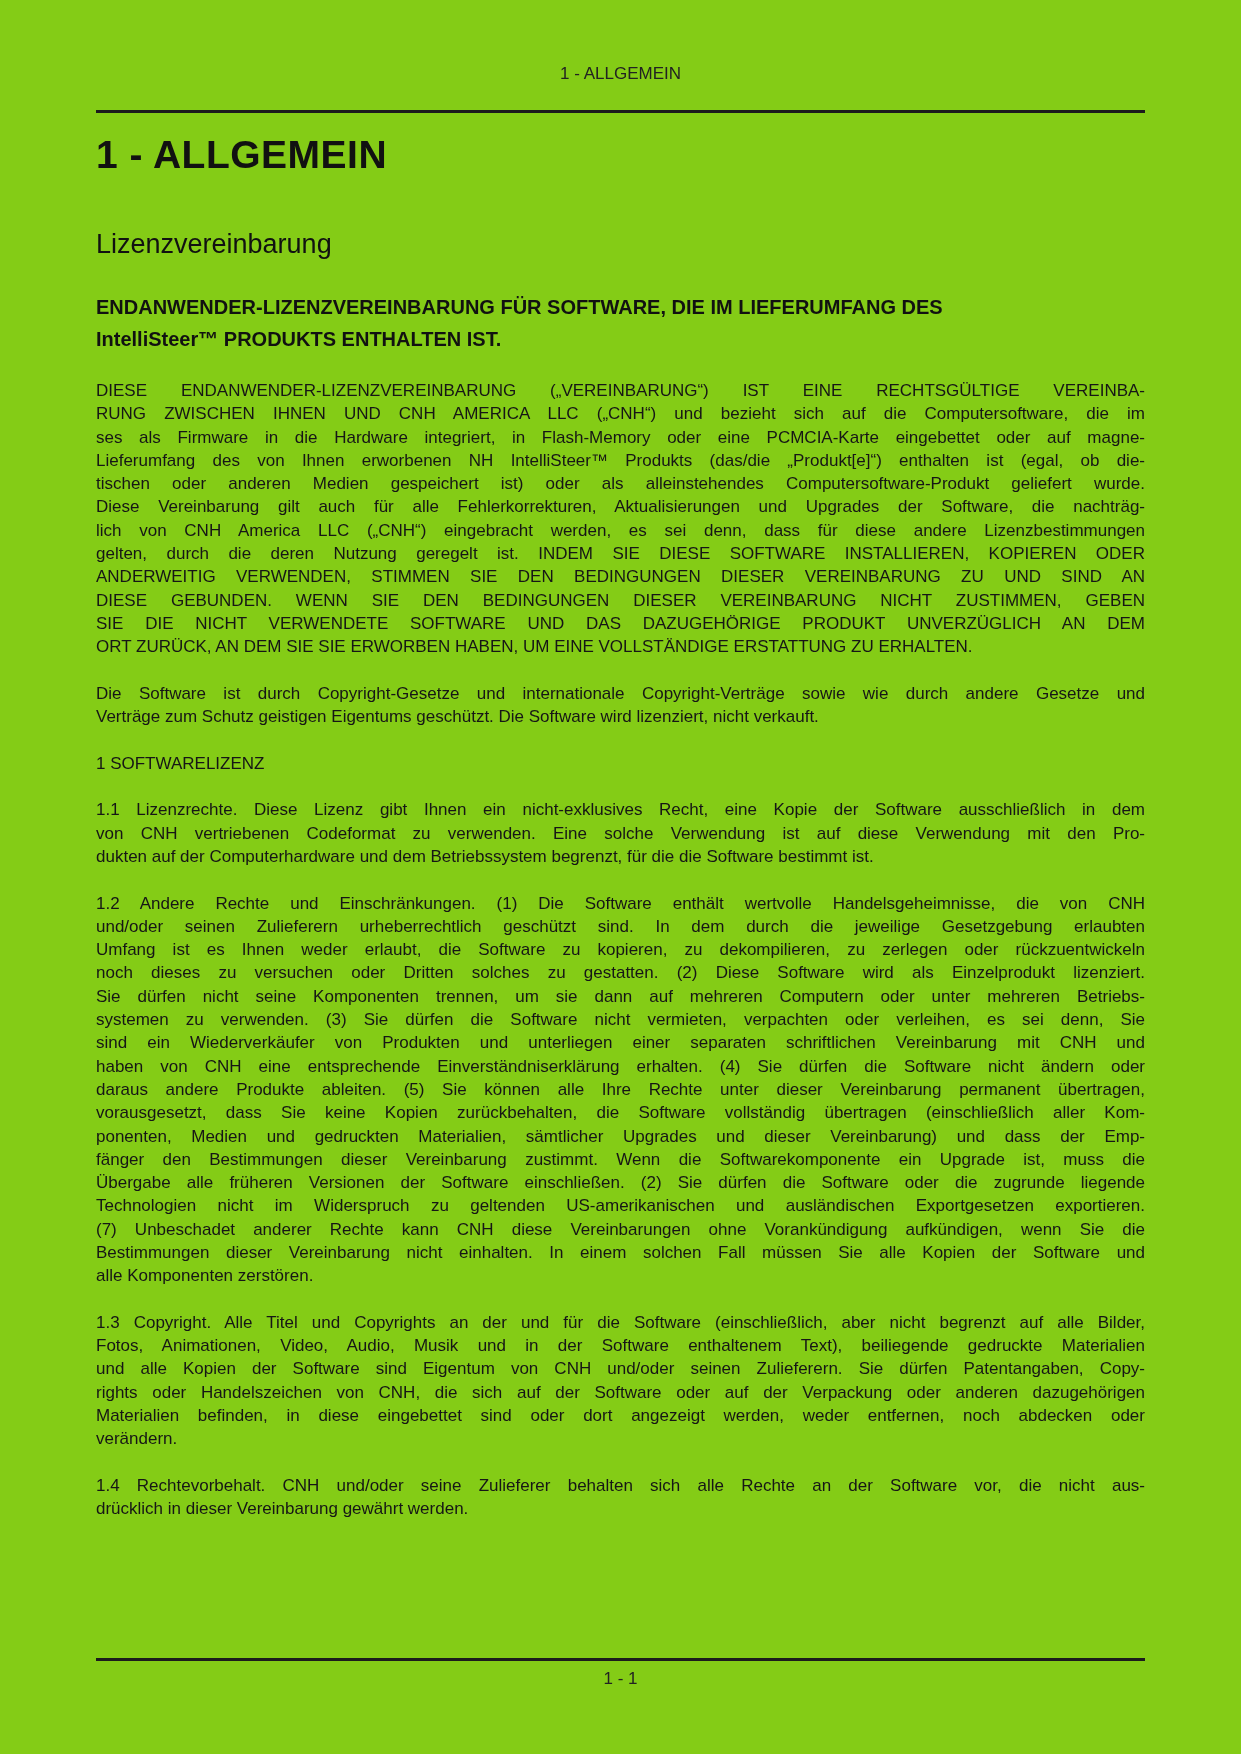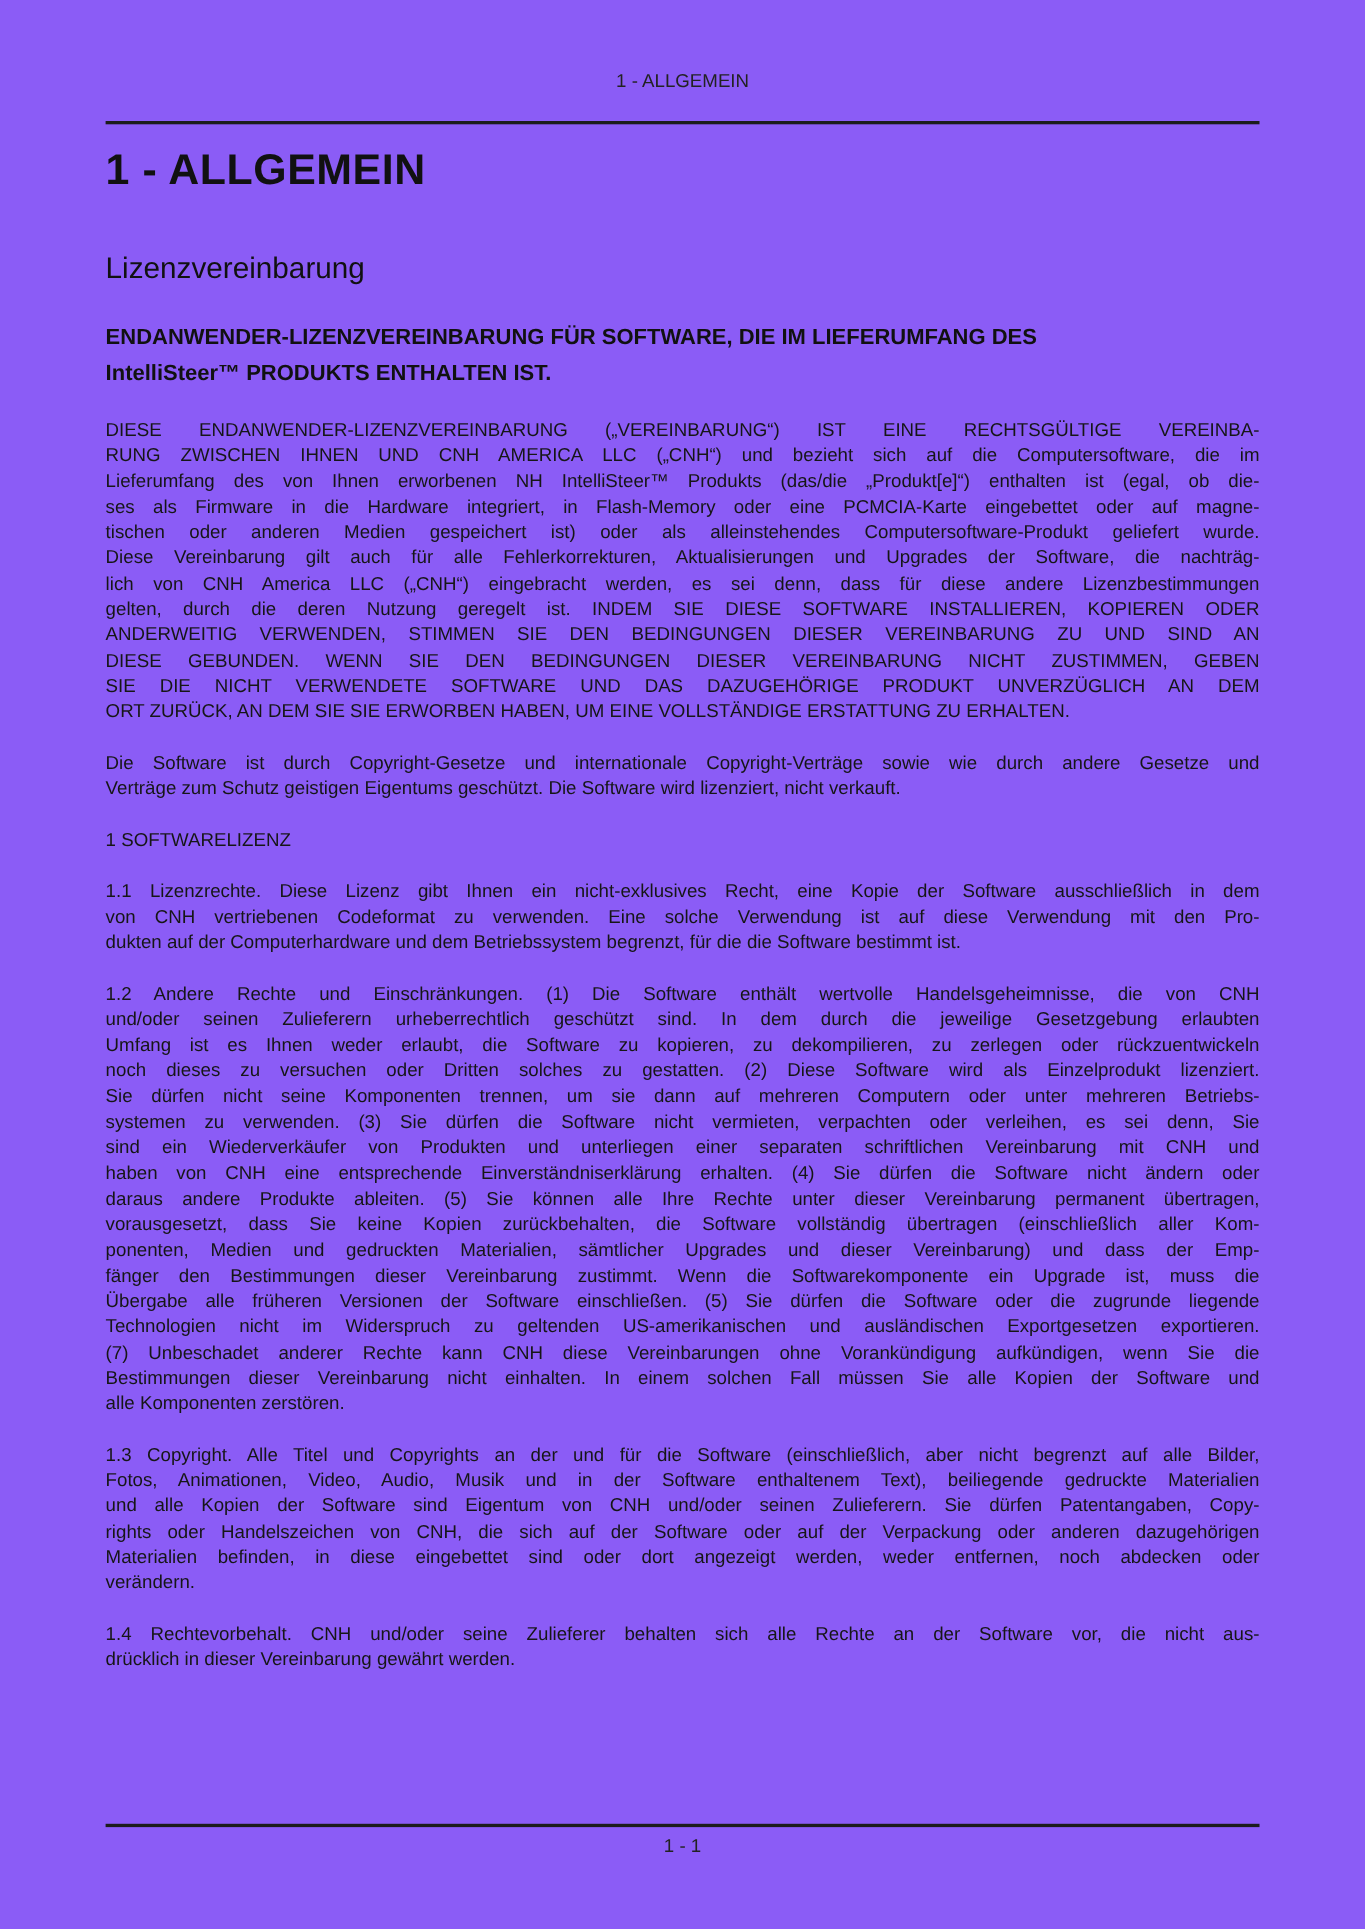--- a/index.html
+++ b/index.html
@@ -1,20 +1,20 @@
 <!DOCTYPE html>
 <html lang="de"><head>
 <meta charset="utf-8">
 <style>
   html, body { margin: 0; padding: 0; background: #ffffff; }
   .page {
     position: relative;
     width: 1241px;
     height: 1754px;
-    background: #8b5cf6;
+    background: #84cc16;
     color: #1a1a1a;
     font-family: "Liberation Sans", sans-serif;
     overflow: hidden;
   }
   .running-head {
     position: absolute;
     top: 64px; left: 0; right: 0;
     text-align: center;
     font-size: 17px;
     line-height: 20px;
@@ -100,22 +100,22 @@
 
   <div class="doc-column">
     <div class="subject-heading">
         <div>ENDANWENDER-LIZENZVEREINBARUNG FÜR SOFTWARE, DIE IM LIEFERUMFANG DES</div>
         <div>IntelliSteer™ PRODUKTS ENTHALTEN IST.</div>
       </div>
     <div>
         <div class="block para">
           <div class="jline">DIESE ENDANWENDER-LIZENZVEREINBARUNG („VEREINBARUNG“) IST EINE RECHTSGÜLTIGE VEREINBA-</div>
           <div class="jline">RUNG ZWISCHEN IHNEN UND CNH AMERICA LLC („CNH“) und bezieht sich auf die Computersoftware, die im</div>
+          <div class="jline">ses als Firmware in die Hardware integriert, in Flash-Memory oder eine PCMCIA-Karte eingebettet oder auf magne-</div>
           <div class="jline">Lieferumfang des von Ihnen erworbenen NH IntelliSteer™ Produkts (das/die „Produkt[e]“) enthalten ist (egal, ob die-</div>
-          <div class="jline">ses als Firmware in die Hardware integriert, in Flash-Memory oder eine PCMCIA-Karte eingebettet oder auf magne-</div>
           <div class="jline">tischen oder anderen Medien gespeichert ist) oder als alleinstehendes Computersoftware-Produkt geliefert wurde.</div>
           <div class="jline">Diese Vereinbarung gilt auch für alle Fehlerkorrekturen, Aktualisierungen und Upgrades der Software, die nachträg-</div>
           <div class="jline">lich von CNH America LLC („CNH“) eingebracht werden, es sei denn, dass für diese andere Lizenzbestimmungen</div>
           <div class="jline">gelten, durch die deren Nutzung geregelt ist. INDEM SIE DIESE SOFTWARE INSTALLIEREN, KOPIEREN ODER</div>
           <div class="jline">ANDERWEITIG VERWENDEN, STIMMEN SIE DEN BEDINGUNGEN DIESER VEREINBARUNG ZU UND SIND AN</div>
           <div class="jline">DIESE GEBUNDEN. WENN SIE DEN BEDINGUNGEN DIESER VEREINBARUNG NICHT ZUSTIMMEN, GEBEN</div>
           <div class="jline">SIE DIE NICHT VERWENDETE SOFTWARE UND DAS DAZUGEHÖRIGE PRODUKT UNVERZÜGLICH AN DEM</div>
           <div class="jline last">ORT ZURÜCK, AN DEM SIE SIE ERWORBEN HABEN, UM EINE VOLLSTÄNDIGE ERSTATTUNG ZU ERHALTEN.</div>
         </div>
         <div class="block para">
@@ -136,21 +136,21 @@
           <div class="jline">Umfang ist es Ihnen weder erlaubt, die Software zu kopieren, zu dekompilieren, zu zerlegen oder rückzuentwickeln</div>
           <div class="jline">noch dieses zu versuchen oder Dritten solches zu gestatten. (2) Diese Software wird als Einzelprodukt lizenziert.</div>
           <div class="jline">Sie dürfen nicht seine Komponenten trennen, um sie dann auf mehreren Computern oder unter mehreren Betriebs-</div>
           <div class="jline">systemen zu verwenden. (3) Sie dürfen die Software nicht vermieten, verpachten oder verleihen, es sei denn, Sie</div>
           <div class="jline">sind ein Wiederverkäufer von Produkten und unterliegen einer separaten schriftlichen Vereinbarung mit CNH und</div>
           <div class="jline">haben von CNH eine entsprechende Einverständniserklärung erhalten. (4) Sie dürfen die Software nicht ändern oder</div>
           <div class="jline">daraus andere Produkte ableiten. (5) Sie können alle Ihre Rechte unter dieser Vereinbarung permanent übertragen,</div>
           <div class="jline">vorausgesetzt, dass Sie keine Kopien zurückbehalten, die Software vollständig übertragen (einschließlich aller Kom-</div>
           <div class="jline">ponenten, Medien und gedruckten Materialien, sämtlicher Upgrades und dieser Vereinbarung) und dass der Emp-</div>
           <div class="jline">fänger den Bestimmungen dieser Vereinbarung zustimmt. Wenn die Softwarekomponente ein Upgrade ist, muss die</div>
-          <div class="jline">Übergabe alle früheren Versionen der Software einschließen. (5) Sie dürfen die Software oder die zugrunde liegende</div>
+          <div class="jline">Übergabe alle früheren Versionen der Software einschließen. (2) Sie dürfen die Software oder die zugrunde liegende</div>
           <div class="jline">Technologien nicht im Widerspruch zu geltenden US-amerikanischen und ausländischen Exportgesetzen exportieren.</div>
           <div class="jline">(7) Unbeschadet anderer Rechte kann CNH diese Vereinbarungen ohne Vorankündigung aufkündigen, wenn Sie die</div>
           <div class="jline">Bestimmungen dieser Vereinbarung nicht einhalten. In einem solchen Fall müssen Sie alle Kopien der Software und</div>
           <div class="jline last">alle Komponenten zerstören.</div>
         </div>
         <div class="block para">
           <div class="jline">1.3 Copyright. Alle Titel und Copyrights an der und für die Software (einschließlich, aber nicht begrenzt auf alle Bilder,</div>
           <div class="jline">Fotos, Animationen, Video, Audio, Musik und in der Software enthaltenem Text), beiliegende gedruckte Materialien</div>
           <div class="jline">und alle Kopien der Software sind Eigentum von CNH und/oder seinen Zulieferern. Sie dürfen Patentangaben, Copy-</div>
           <div class="jline">rights oder Handelszeichen von CNH, die sich auf der Software oder auf der Verpackung oder anderen dazugehörigen</div>

